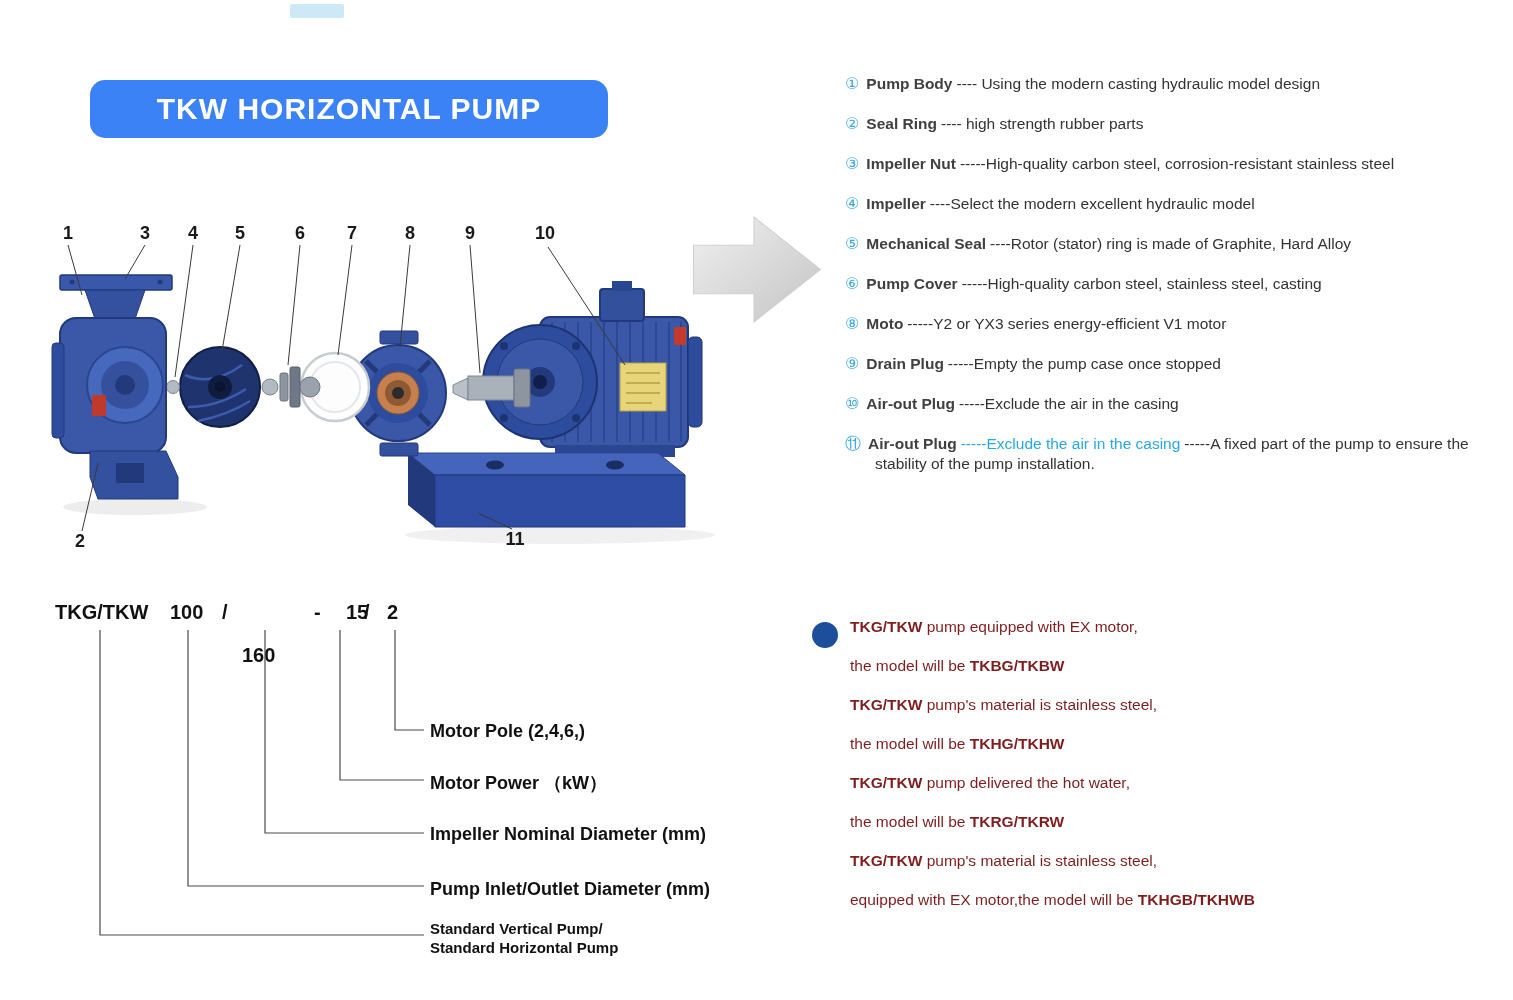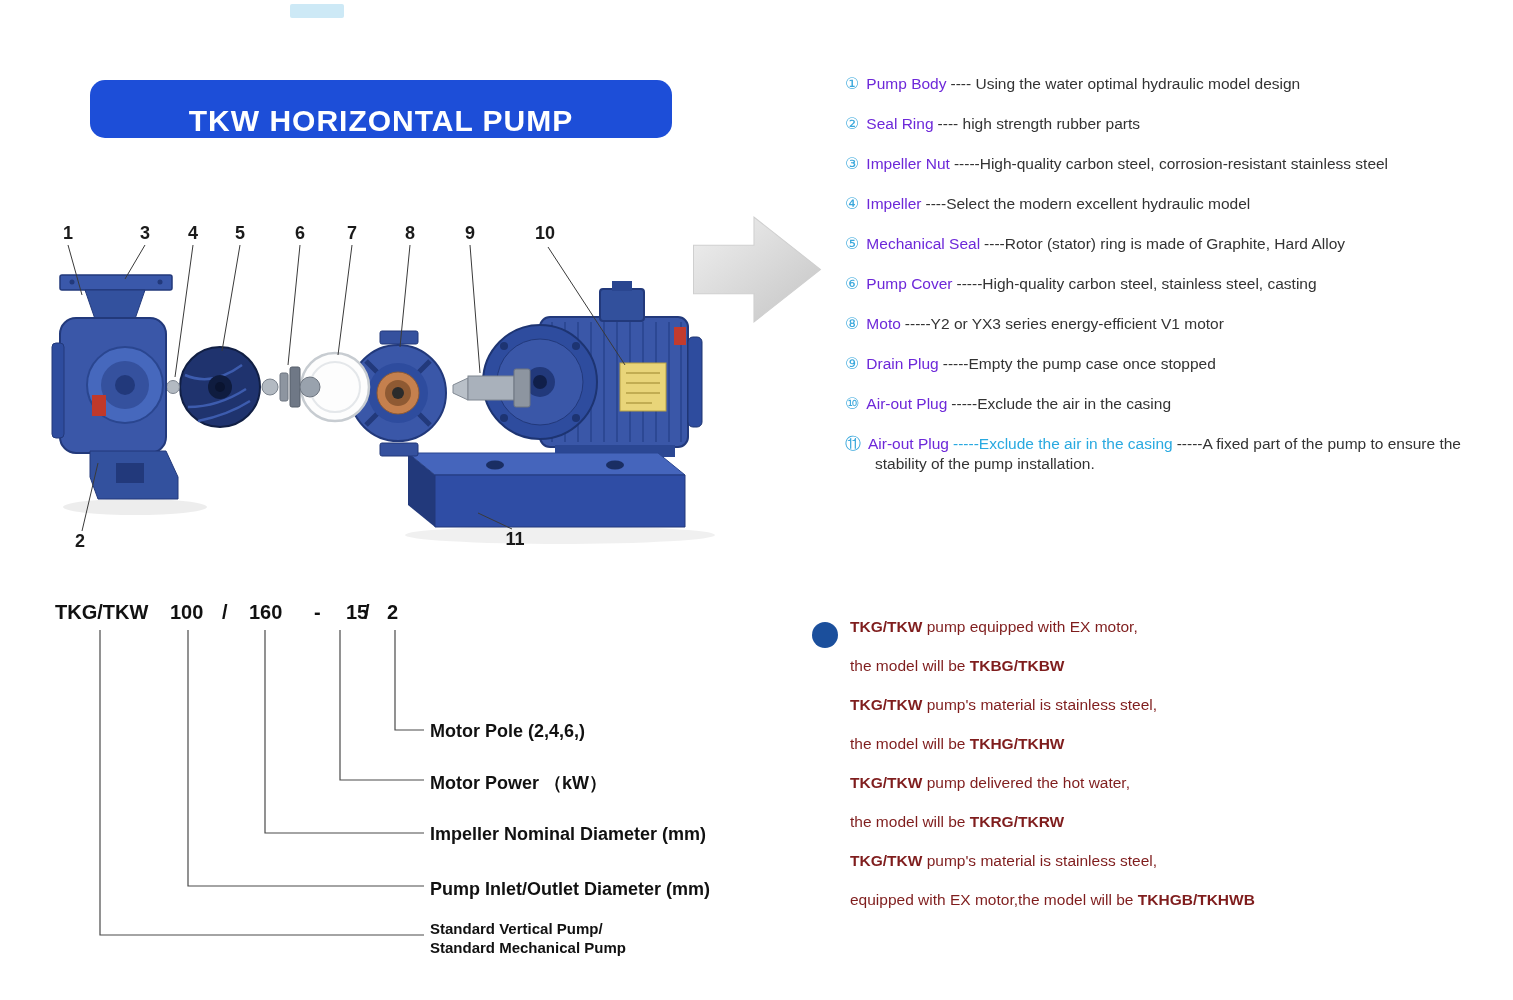--- a/index.html
+++ b/index.html
@@ -2,40 +2,40 @@
 <html><head>
 <meta charset="utf-8">
 <style>
   html,body{margin:0;padding:0;background:#fff;}
   .page{
     position:relative;width:1513px;height:1000px;background:#ffffff;overflow:hidden;
     font-family:"Liberation Sans","DejaVu Sans",sans-serif;color:#333;
   }
   .top-decor{position:absolute;left:290px;top:4px;width:54px;height:14px;background:#cde9f6;border-radius:2px;}
   .banner{
-    position:absolute;left:90px;top:80px;width:582px;height:58px;background:#1d4ed8;
-    border-radius:15px;display:flex;align-items:flex-end;justify-content:center;
+    position:absolute;left:90px;top:80px;width:518px;height:58px;background:#3b82f6;
+    border-radius:15px;display:flex;align-items:center;justify-content:center;
   }
   .banner-text{color:#fff;font-size:30px;font-weight:bold;letter-spacing:1px;}
 
   .diagram{position:absolute;left:40px;top:215px;width:700px;height:355px;}
   .diagram text{font-family:"Liberation Sans","DejaVu Sans",sans-serif;font-size:18px;font-weight:600;fill:#1a1a1a;text-anchor:middle;}
   .ld{stroke:#3a3a3a;stroke-width:1;}
   .arrow{position:absolute;left:693px;top:207px;width:132px;height:126px;}
 
   .legend{position:absolute;left:845px;top:74px;width:648px;}
   .legend-item{font-size:15.5px;line-height:20px;margin-bottom:20px;color:#333;padding-left:30px;text-indent:-30px;}
   .num{color:#3aa8dc;margin-right:7px;font-size:16px;}
-  .pname{color:#6d28d9;}
+  .pname{color:#404040;font-weight:bold;}
   .pmid{color:#29a9e0;margin-left:4px;}
   .pdesc{color:#333;margin-left:4px;}
 
   .mc{position:absolute;top:601px;font-size:20px;font-weight:bold;color:#111;}
   .mc-series{left:55px;}  .mc-inlet{left:170px;} .mc-s1{left:222px;}
-  .mc-diam{left:249px;}   .mc-s2{left:314px;}    .mc-power{left:346px;text-align:right;}
+  .mc-diam{left:242px;margin-top:43px;}   .mc-s2{left:314px;}    .mc-power{left:346px;text-align:right;}
   .mc-s3{left:364px;}     .mc-pole{left:387px;}
 
   .code-lines{position:absolute;left:0;top:628px;width:760px;height:350px;}
   .code-lines polyline{fill:none;stroke:#4a4a4a;stroke-width:1.2;}
 
   .code-label{position:absolute;font-size:18px;font-weight:bold;color:#111;}
   .cl-pole{left:430px;top:721px;}
   .cl-power{left:430px;top:771px;}
   .cl-diam{left:430px;top:824px;}
   .cl-inlet{left:430px;top:879px;}
@@ -180,21 +180,21 @@
     <defs>
       <linearGradient id="agr" x1="0" y1="0" x2="1" y2="1">
         <stop offset="0" stop-color="#f0f0f0"></stop>
         <stop offset="1" stop-color="#c4c4c4"></stop>
       </linearGradient>
     </defs>
     <polygon points="0,38 60,38 60,10 126,62 60,114 60,86 0,86" fill="url(#agr)" stroke="#cfcfcf" stroke-width="1"></polygon>
   </svg>
 
   <div class="legend">
-    <div class="legend-item"><span class="num">①</span><span class="pname">Pump Body</span><span class="pdesc">---- Using the water optimal hydraulic model design</span></div>
+    <div class="legend-item"><span class="num">①</span><span class="pname">Pump Body</span><span class="pdesc">---- Using the modern casting hydraulic model design</span></div>
     <div class="legend-item"><span class="num">②</span><span class="pname">Seal Ring</span><span class="pdesc">---- high strength rubber parts</span></div>
     <div class="legend-item"><span class="num">③</span><span class="pname">Impeller Nut</span><span class="pdesc">-----High-quality carbon steel, corrosion-resistant stainless steel</span></div>
     <div class="legend-item"><span class="num">④</span><span class="pname">Impeller</span><span class="pdesc">----Select the modern excellent hydraulic model</span></div>
     <div class="legend-item"><span class="num">⑤</span><span class="pname">Mechanical Seal</span><span class="pdesc">----Rotor (stator) ring is made of Graphite, Hard Alloy</span></div>
     <div class="legend-item"><span class="num">⑥</span><span class="pname">Pump Cover</span><span class="pdesc">-----High-quality carbon steel, stainless steel, casting</span></div>
     <div class="legend-item"><span class="num">⑧</span><span class="pname">Moto</span><span class="pdesc">-----Y2 or YX3 series energy-efficient V1 motor</span></div>
     <div class="legend-item"><span class="num">⑨</span><span class="pname">Drain Plug</span><span class="pdesc">-----Empty the pump case once stopped</span></div>
     <div class="legend-item"><span class="num">⑩</span><span class="pname">Air-out Plug</span><span class="pdesc">-----Exclude the air in the casing</span></div>
     <div class="legend-item"><span class="num">⑪</span><span class="pname">Air-out Plug</span><span class="pmid">-----Exclude the air in the casing</span><span class="pdesc">-----A fixed part of the pump to ensure the stability of the pump installation.</span></div>
   </div>
@@ -215,21 +215,21 @@
     <polyline points="340,2 340,152 424,152"></polyline>
     <polyline points="395,2 395,102 424,102"></polyline>
   </svg>
 
   <div class="code-label cl-pole">Motor Pole (2,4,6,)</div>
   <div class="code-label cl-power">Motor Power （kW）</div>
   <div class="code-label cl-diam">Impeller Nominal Diameter (mm)</div>
   <div class="code-label cl-inlet">Pump Inlet/Outlet Diameter (mm)</div>
   <div class="code-label cl-std">
     <div>Standard Vertical Pump/</div>
-    <div>Standard Mechanical Pump</div>
+    <div>Standard Horizontal Pump</div>
   </div>
 
   <div class="notes-bullet"></div>
   <div class="notes">
     <div class="note-line"><span class="nb">TKG/TKW</span><span> pump equipped with EX motor,</span><span class="nb"></span></div>
     <div class="note-line"><span class="nb"></span><span>the model will be </span><span class="nb">TKBG/TKBW</span></div>
     <div class="note-line"><span class="nb">TKG/TKW</span><span> pump's material is stainless steel,</span><span class="nb"></span></div>
     <div class="note-line"><span class="nb"></span><span>the model will be </span><span class="nb">TKHG/TKHW</span></div>
     <div class="note-line"><span class="nb">TKG/TKW</span><span> pump delivered the hot water,</span><span class="nb"></span></div>
     <div class="note-line"><span class="nb"></span><span>the model will be </span><span class="nb">TKRG/TKRW</span></div>

